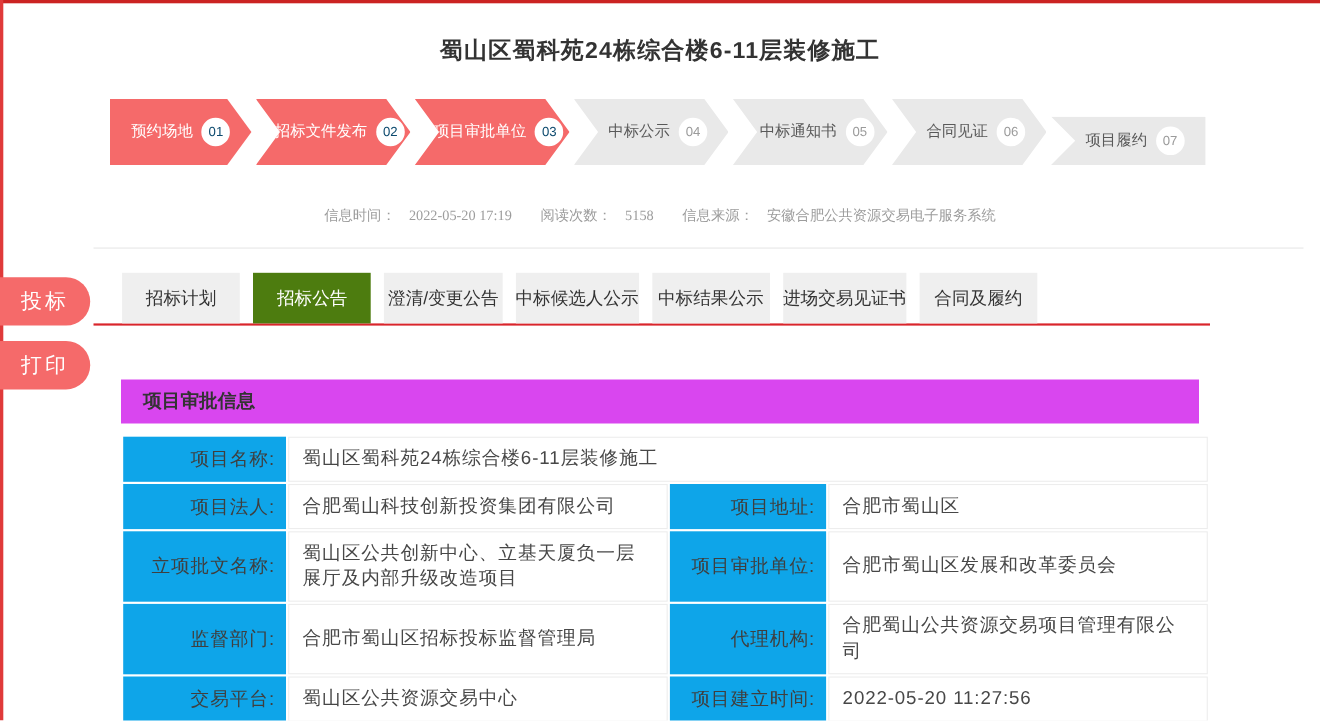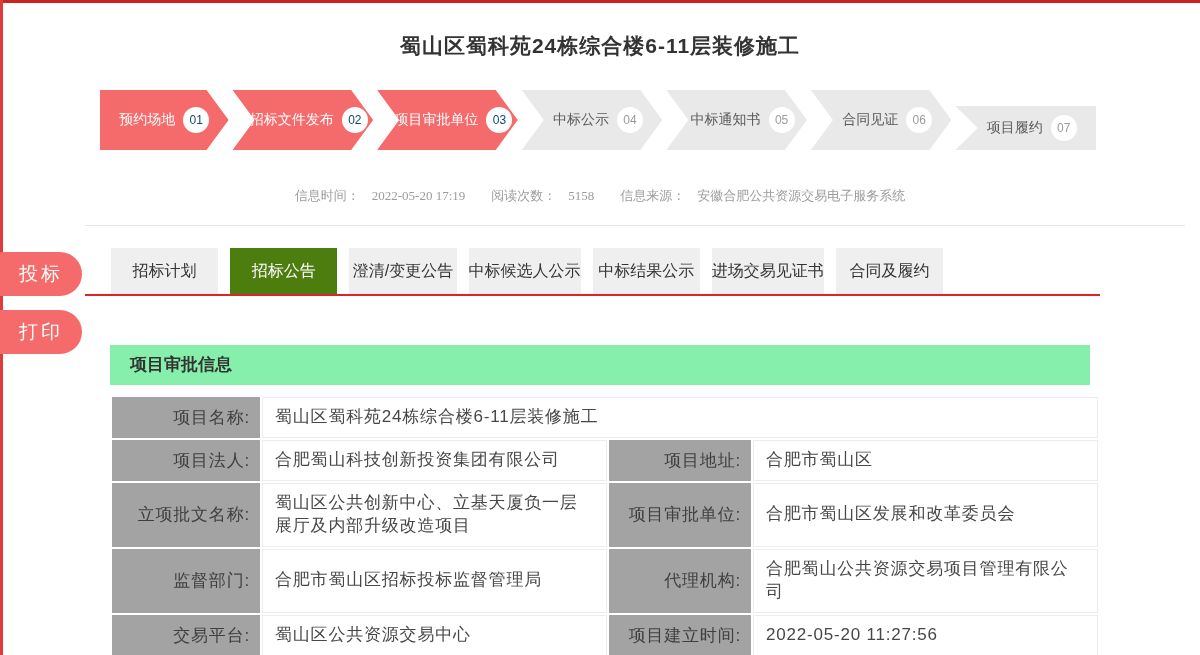--- a/index.html
+++ b/index.html
@@ -61,31 +61,31 @@
   .tab {
     flex:1; height:46px; background:#efefef; color:#333;
     display:flex; align-items:center; justify-content:center;
     font-size:16px; cursor:pointer; white-space:nowrap;
   }
   .tab.active { background:#4d7c0f; color:#fff; }
 
   
   .section-header {
     position:absolute; top:345px; left:110px; width:980px; height:40px;
-    background:#86efac; padding:0 20px; line-height:40px;
+    background:#d946ef; padding:0 20px; line-height:40px;
     font-size:17px; font-weight:bold; color:#333;
   }
 
   
   .info-table {
     position:absolute; top:395px; left:110px; width:980px;
     border-collapse:separate; border-spacing:2px; table-layout:fixed;
   }
   .info-table td { font-size:17px; letter-spacing:0.8px; vertical-align:middle; }
-  td.t-label { background:#a3a3a3; color:#3f3f3f; text-align:right; padding:8px 10px; }
+  td.t-label { background:#0ea5e9; color:#3f3f3f; text-align:right; padding:8px 10px; }
   td.t-value { background:#fff; border:1px solid #ededed; color:#474747; padding:8px 12px; line-height:1.35; }
 </style>
 </head>
 <body>
 
 <div class="top-bar"></div>
 <div class="edge-strip"></div>
 
 <div class="page-title">蜀山区蜀科苑24栋综合楼6-11层装修施工</div>
 

